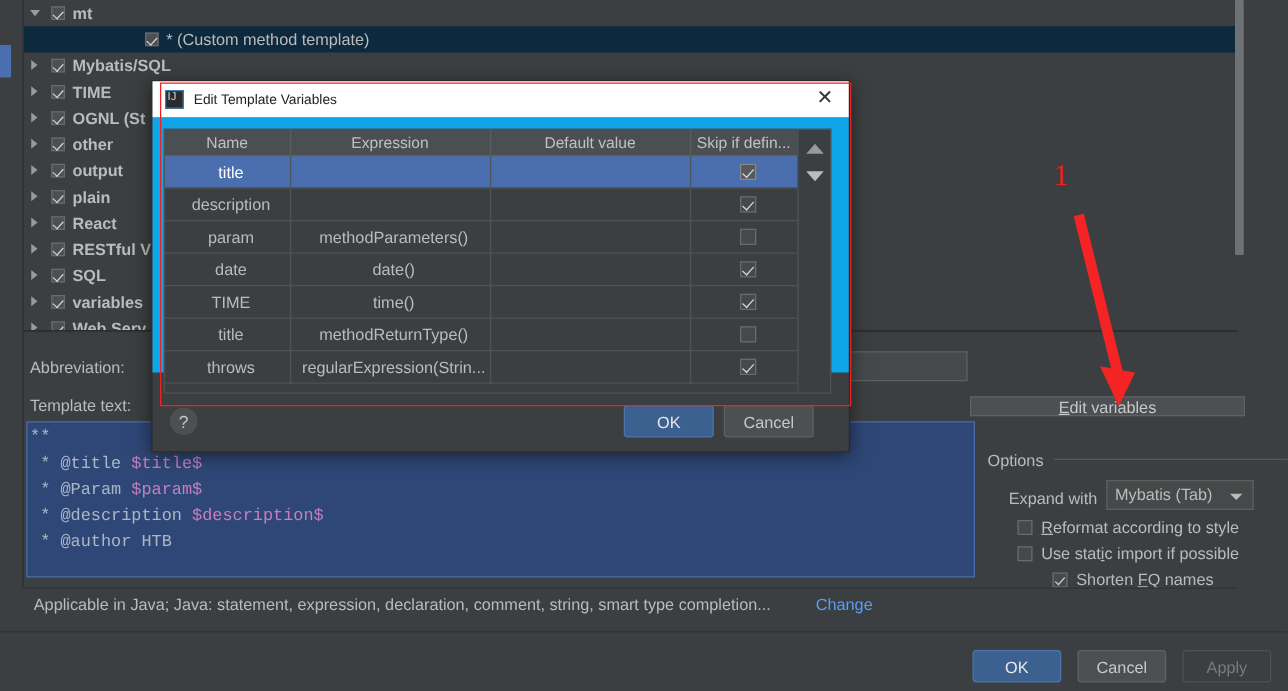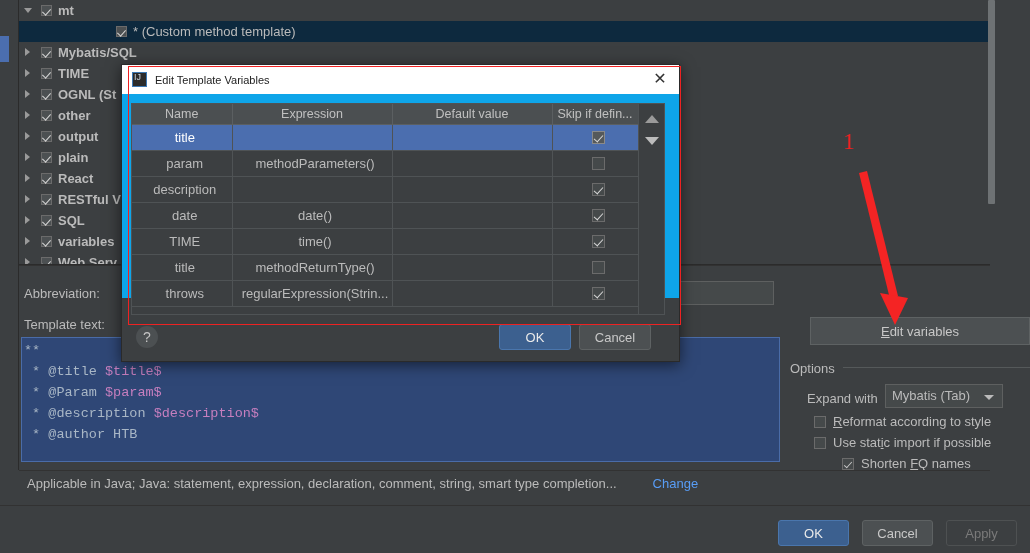--- a/index.html
+++ b/index.html
@@ -76,21 +76,21 @@
     position:absolute; left:2px; top:71px; width:759px; height:125px;
     background:#2f4776; border:1px solid #4a6ca8; overflow:hidden;
     font-family:"Liberation Mono", monospace; font-size:13.5px;
     color:#a9b7c6; padding:2px 0 0 2px; line-height:21px;
   }
   .tmpl-text .ln { white-space:pre; }
   .tmpl-text .var { color:#c77fbf; }
 
   
   .edit-vars-btn {
-    position:absolute; left:791px; top:51px; width:220px; height:28px;
+    position:absolute; left:757px; top:51px; width:220px; height:16px;
     background:#4c5052; border:1px solid #5e6263; color:#c8c8c8;
     font-size:13px; display:flex; align-items:center; justify-content:center;
   }
   .edit-vars-btn u{ text-decoration:underline; }
 
   .options-head { position:absolute; left:771px; top:95px; font-size:13px; color:#bbbbbb; }
   .options-rule { position:absolute; left:824px; top:101px; width:187px; height:1px; background:#55595a;}
 
   .expand-label { position:absolute; left:788px; top:125px; font-size:13px; color:#bbbbbb;}
   .expand-select {
@@ -303,30 +303,30 @@
               </tr>
             </thead>
           <tbody id="vars-body">
               <tr class="sel">
                 <td>title</td>
                 <td></td>
                 <td></td>
                 <td class="skipcell"><span class="tcb on"></span></td>
               </tr>
               <tr>
+                <td>description</td>
+                <td></td>
+                <td></td>
+                <td class="skipcell"><span class="tcb on"></span></td>
+              </tr>
+              <tr>
                 <td>param</td>
                 <td>methodParameters()</td>
                 <td></td>
                 <td class="skipcell"><span class="tcb"></span></td>
-              </tr>
-              <tr>
-                <td>description</td>
-                <td></td>
-                <td></td>
-                <td class="skipcell"><span class="tcb on"></span></td>
               </tr>
               <tr>
                 <td>date</td>
                 <td>date()</td>
                 <td></td>
                 <td class="skipcell"><span class="tcb on"></span></td>
               </tr>
               <tr>
                 <td>TIME</td>
                 <td>time()</td>

